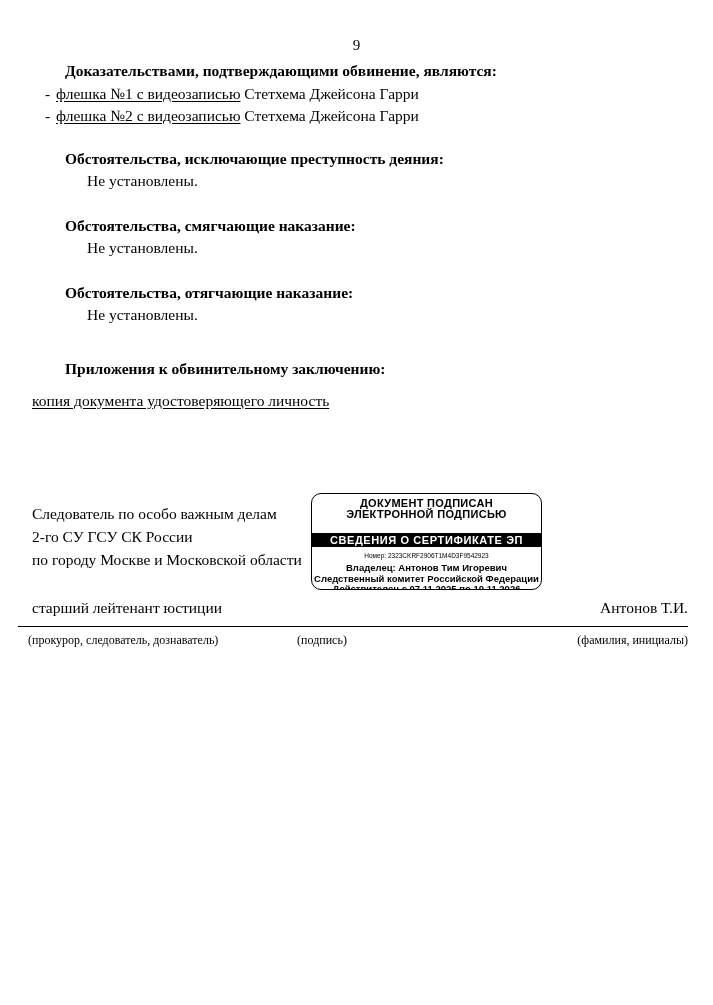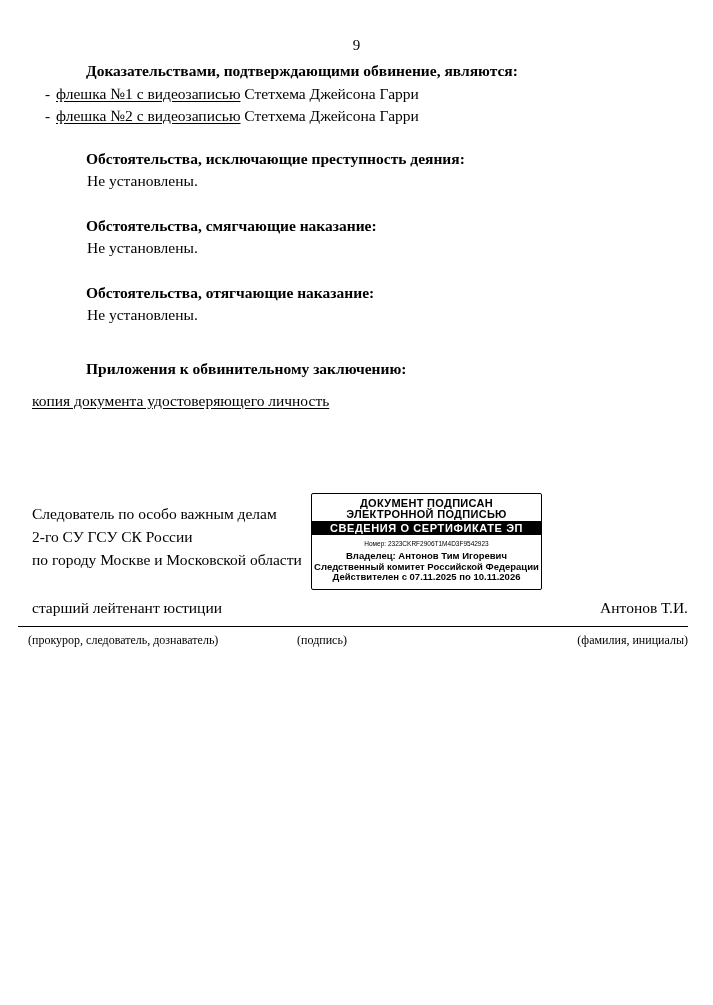--- a/index.html
+++ b/index.html
@@ -11,21 +11,21 @@
     color: #000000;
     font-family: "Liberation Serif", serif;
     font-size: 15.5px;
     overflow: hidden;
   }
   .abs { position: absolute; white-space: nowrap; }
   .page-number {
     position: absolute; top: 37px; left: 0; width: 100%;
     text-align: center; font-size: 15px;
   }
-  .heading { font-weight: bold; left: 86px; }
+  .heading { font-weight: bold; left: 65px; }
   .body-text { left: 87px; }
   .list-item { left: 45px; }
   .dash { display: inline-block; width: 11px; }
   .u { text-decoration: underline; text-underline-offset: 2px; }
   .attach-item { left: 32px; text-decoration: underline; text-underline-offset: 2px; }
   .investigator { left: 32px; top: 502px; line-height: 23px; }
   .rank-row {
     position: absolute; top: 599px; left: 32px; right: 25px;
     display: flex; justify-content: space-between; white-space: nowrap;
   }
@@ -35,32 +35,32 @@
   }
   .sig-label { font-size: 12px; top: 633px; }
   .sig-label-left  { left: 28px; }
   .sig-label-center{ left: 262px; width: 120px; text-align: center; }
   .sig-label-right { right: 25px; }
 
   
   .stamp {
     position: absolute; left: 311px; top: 493px;
     width: 231px; height: 97px; box-sizing: border-box;
-    border: 1.5px solid #000; border-radius: 2px;
+    border: 1.5px solid #000; border-radius: 10px;
     overflow: hidden; background: #fff;
     font-family: "Liberation Sans", sans-serif;
     text-align: center;
   }
   .stamp-title {
     font-size: 11px; font-weight: bold; line-height: 11px;
     letter-spacing: 0.3px;
   }
   .stamp-title.first { margin-top: 4px; }
   .stamp-bar {
-    margin-top: 1px; background: #000000; color: #ffffff;
+    margin-top: 13px; background: #000000; color: #ffffff;
     font-size: 11px; font-weight: bold; height: 14px; line-height: 14px;
     letter-spacing: 0.6px;
   }
   .stamp-number { margin-top: 5px; font-size: 6.5px; line-height: 7px; }
   .stamp-line {
     font-size: 9.5px; font-weight: bold; line-height: 10.5px;
     white-space: nowrap;
   }
   .stamp-line.first { margin-top: 4px; }
 </style>

